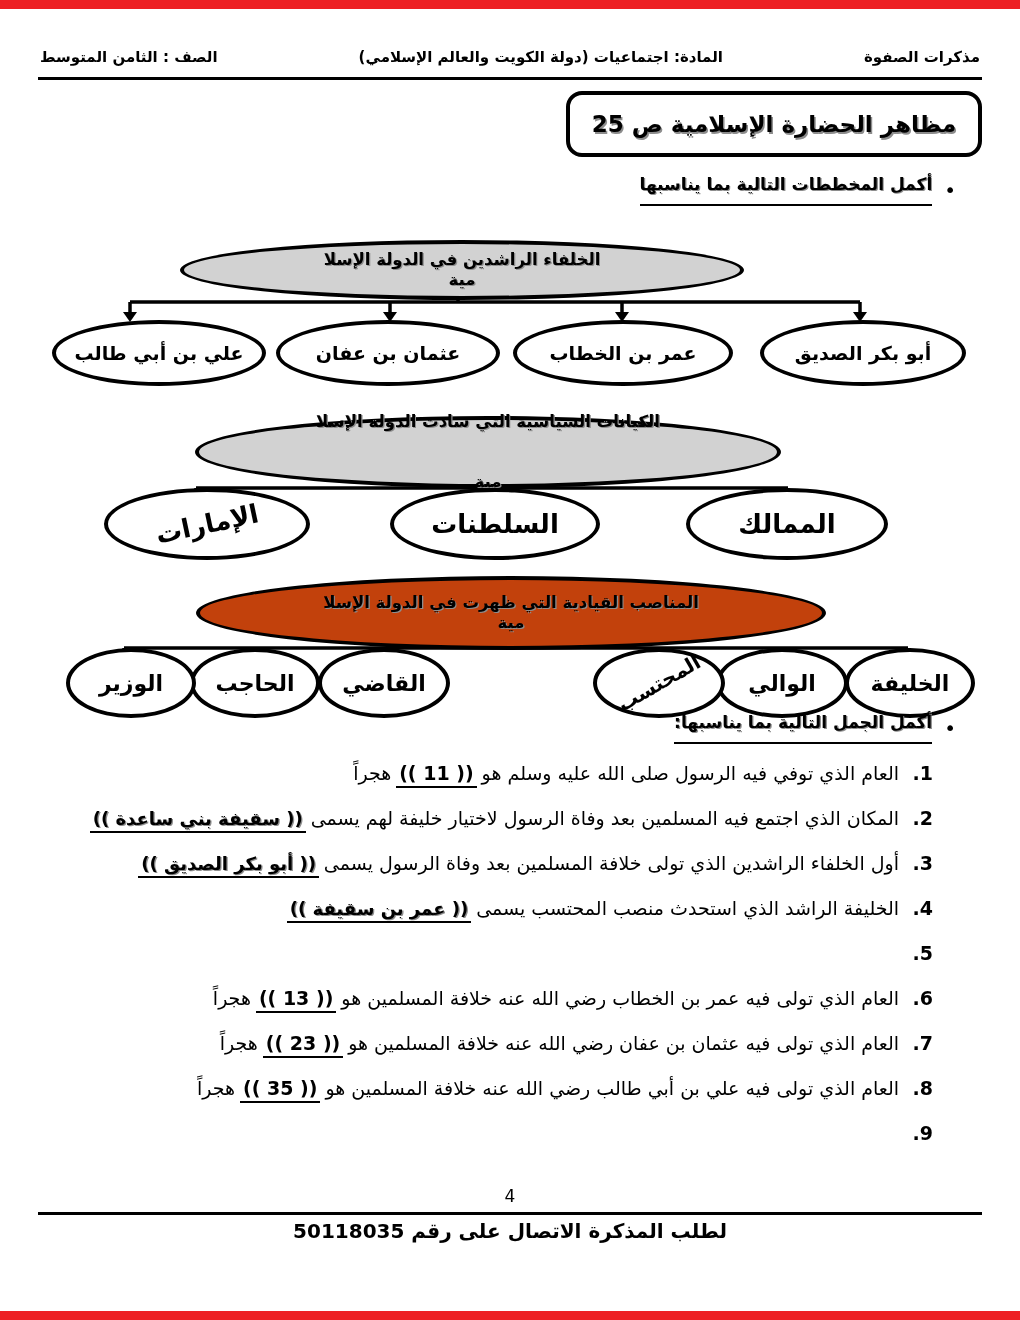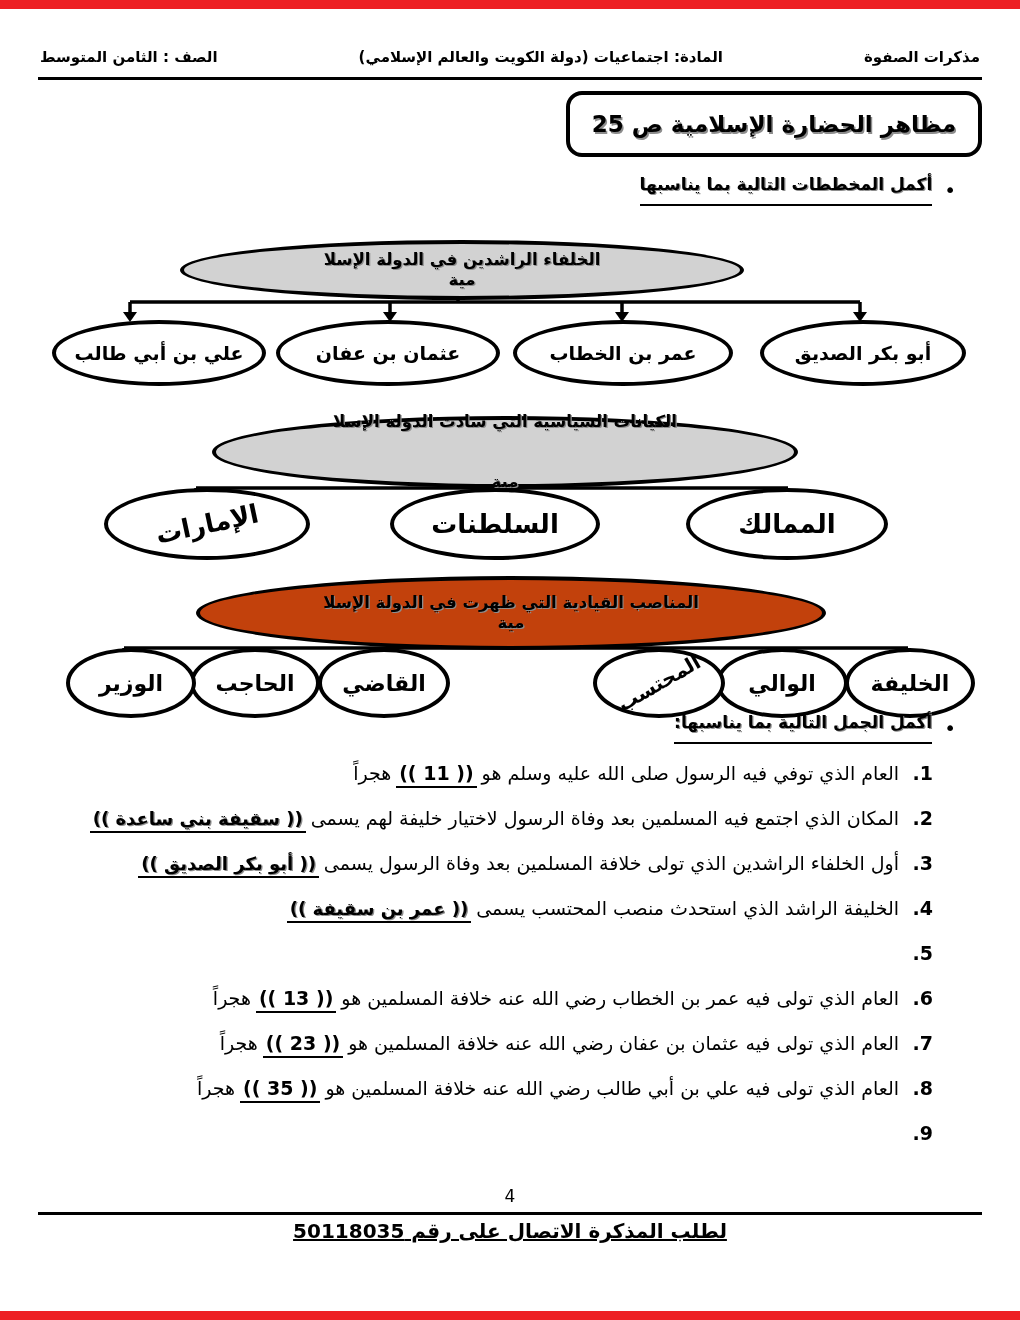--- a/index.html
+++ b/index.html
@@ -41,21 +41,21 @@
   .ellipse .l1,.ellipse .l2{font-size:16.5px;font-weight:bold;line-height:20px;
     text-shadow:1.2px 1.2px 0 #8d8d8d;}
   
   #d1 .head{left:180px;top:4px;width:556px;height:52px;}
   .d1c{top:84px;height:58px;font-size:19px;font-weight:bold;}
   .d1c0{left:760px;width:198px;}
   .d1c1{left:513px;width:212px;}
   .d1c2{left:276px;width:216px;}
   .d1c3{left:52px;width:206px;}
   
-  #d2 .head{left:212px;top:4px;width:578px;height:64px;gap:40px;}
+  #d2 .head{left:195px;top:4px;width:578px;height:64px;gap:40px;}
   .d2c{top:76px;height:64px;font-size:26px;font-weight:bold;}
   .d2c0{left:686px;width:194px;}
   .d2c1{left:390px;width:202px;}
   .d2c2{left:104px;width:198px;}
   .d2c2 span{transform:rotate(-12deg);display:inline-block;}
   
   #d3 .head{left:196px;top:2px;width:622px;height:66px;}
   .d3c{top:74px;height:62px;font-size:22px;font-weight:bold;}
   .d3c0{left:845px;width:122px;}
   .d3c1{left:716px;width:124px;}
@@ -69,21 +69,21 @@
   .item{display:flex;direction:rtl;align-items:center;height:45px;font-size:19px;}
   .item .num{font-weight:bold;direction:rtl;unicode-bidi:bidi-override;
     margin-left:10px;min-width:24px;text-align:right;}
   .item .txt{direction:rtl;white-space:nowrap;}
   .ans{border-bottom:2px solid #000;padding:0 3px 2px 3px;margin:0 5px;font-weight:bold;}
   .ans.deco{font-size:18px;text-shadow:1.3px 1.3px 0 #8d8d8d;}
   
   .page-num{top:1186px;left:0;width:1020px;text-align:center;font-size:17px;}
   .footer-rule{top:1212px;left:38px;width:944px;height:3px;background:#000;}
   .contact{top:1219px;left:0;width:1020px;text-align:center;font-size:20px;
-    font-weight:bold;direction:rtl;text-decoration:underline;}
+    font-weight:bold;direction:rtl;}
   svg line{stroke:#000;stroke-width:3.5;}
   svg polygon{fill:#000;}
 </style>
 </head>
 <body>
 
 <div class="abs accent-bar" id="topbar" style="background: rgb(237, 32, 36);"></div>
 <div class="abs accent-bar" id="bottombar" style="background: rgb(237, 32, 36);"></div>
 
 <div class="abs header-row">

